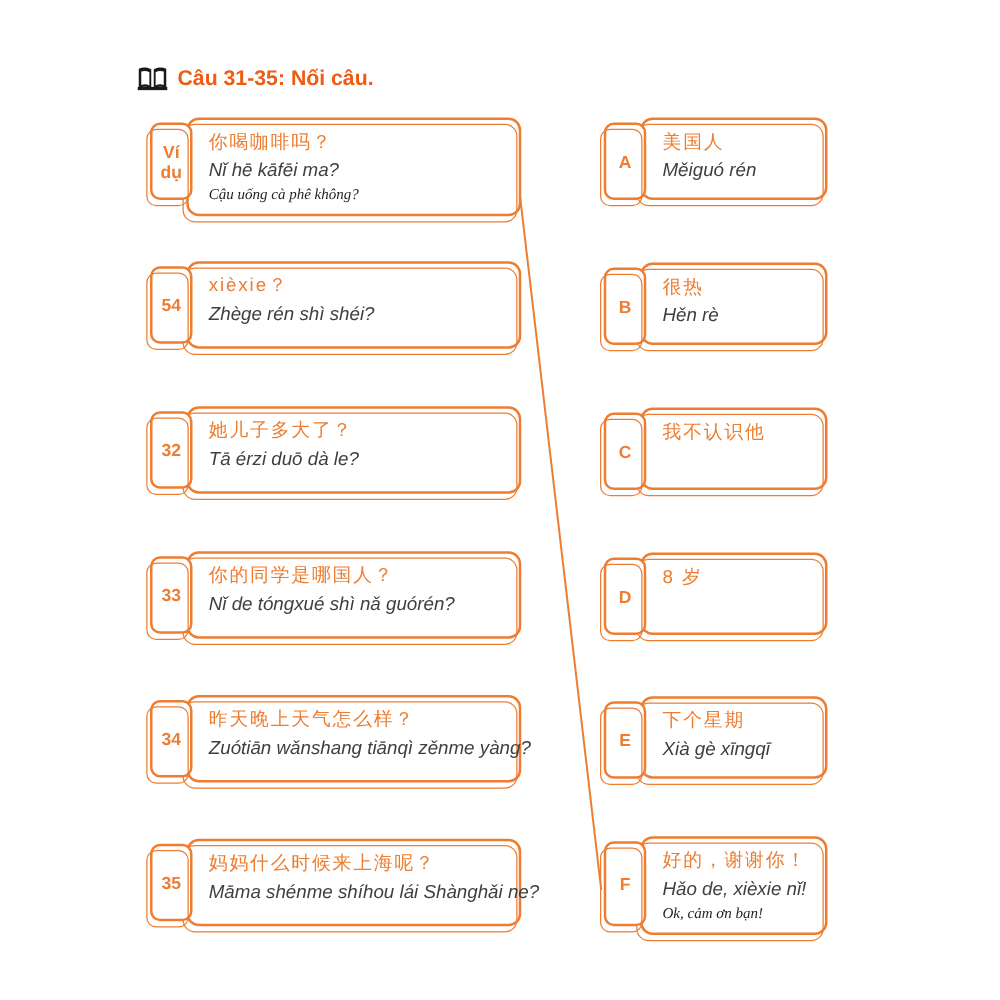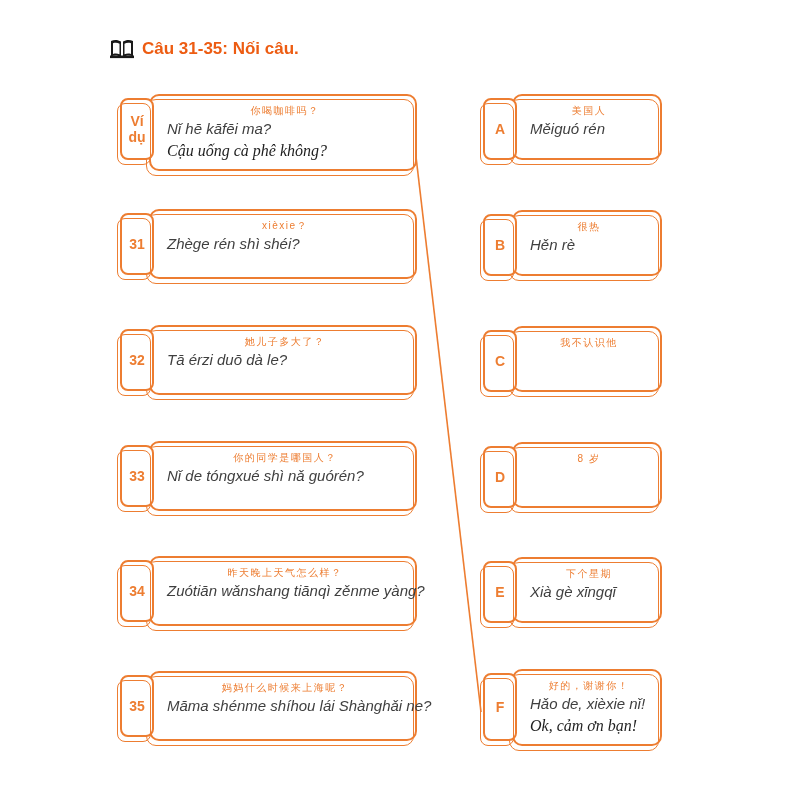--- a/index.html
+++ b/index.html
@@ -1,40 +1,40 @@
 <!DOCTYPE html>
 <html><head>
 <meta charset="utf-8">
 <style>
   html,body{margin:0;padding:0;background:#fff;}
   .page{position:relative;width:800px;height:800px;background:#ffffff;overflow:hidden;
         font-family:"Liberation Sans",sans-serif;}
   
-  .header{position:absolute;left:110px;top:39px;display:flex;align-items:center;gap:8px;}
+  .header{position:absolute;left:110px;top:53px;display:flex;align-items:center;gap:8px;}
   .book-icon{width:24px;height:20px;display:inline-block;}
   .title{color:#ED5C12;font-weight:bold;font-size:17px;}
   
   .overlay{position:absolute;left:0;top:0;width:800px;height:800px;pointer-events:none;}
   
   .row{position:absolute;display:flex;align-items:flex-start;}
   .label-box,.main-box{background:#fff;position:relative;}
   .label-box::before,.main-box::before{
       content:"";position:absolute;inset:-2px;border:1.6px solid #ED7D31;
       border-radius:inherit;transform:translate(-3px,5px);z-index:-1;}
   .label-box{width:30px;min-height:58px;border:2px solid #ED7D31;border-radius:8px;
       display:flex;flex-direction:column;align-items:center;justify-content:center;
       color:#ED7D31;font-weight:bold;font-size:14px;line-height:1.15;text-align:center;
       z-index:3;margin-top:4px;}
   .main-box{border:2px solid #ED7D31;border-radius:10px;margin-left:-5px;z-index:2;
       padding:7px 12px 7px 16px;box-sizing:border-box;}
   .q .main-box{width:268px;min-height:70px;}
   .a .main-box{width:150px;min-height:66px;}
-  .zh{color:#ED7D31;font-size:10px;letter-spacing:1.5px;line-height:1.5;white-space:nowrap;text-align:center;}
+  .zh{color:#ED7D31;font-size:15px;letter-spacing:1.5px;line-height:1.5;white-space:nowrap;}
   .py{color:#3F3F3F;font-weight:normal;font-style:italic;font-size:15px;line-height:1.45;white-space:nowrap;}
-  .vi{color:#1E1E1E;font-style:italic;font-size:16px;line-height:1.4;
+  .vi{color:#1E1E1E;font-style:italic;font-size:12px;line-height:1.4;
       font-family:"Liberation Serif",serif;white-space:nowrap;}
 </style>
 </head>
 <body>
 
 <div class="page">
 
   <div class="header">
     <span class="book-icon">
       <svg viewBox="0 0 24 20" width="24" height="20">
@@ -58,21 +58,21 @@
       </div>
     <div class="main-box">
       <div class="zh">你喝咖啡吗？</div>
       <div class="py">Nǐ hē kāfēi ma?</div>
       <div class="vi">Cậu uống cà phê không?</div>
     </div>
   </div>
 
   <div class="row q" style="left:120px;top:209px">
     <div class="label-box">
-        <span>31</span>
+        <span>54</span>
       </div>
     <div class="main-box">
       <div class="zh">xièxie？</div>
       <div class="py">Zhège rén shì shéi?</div>
     </div>
   </div>
 
   <div class="row q" style="left:120px;top:325px">
     <div class="label-box">
         <span>32</span>

